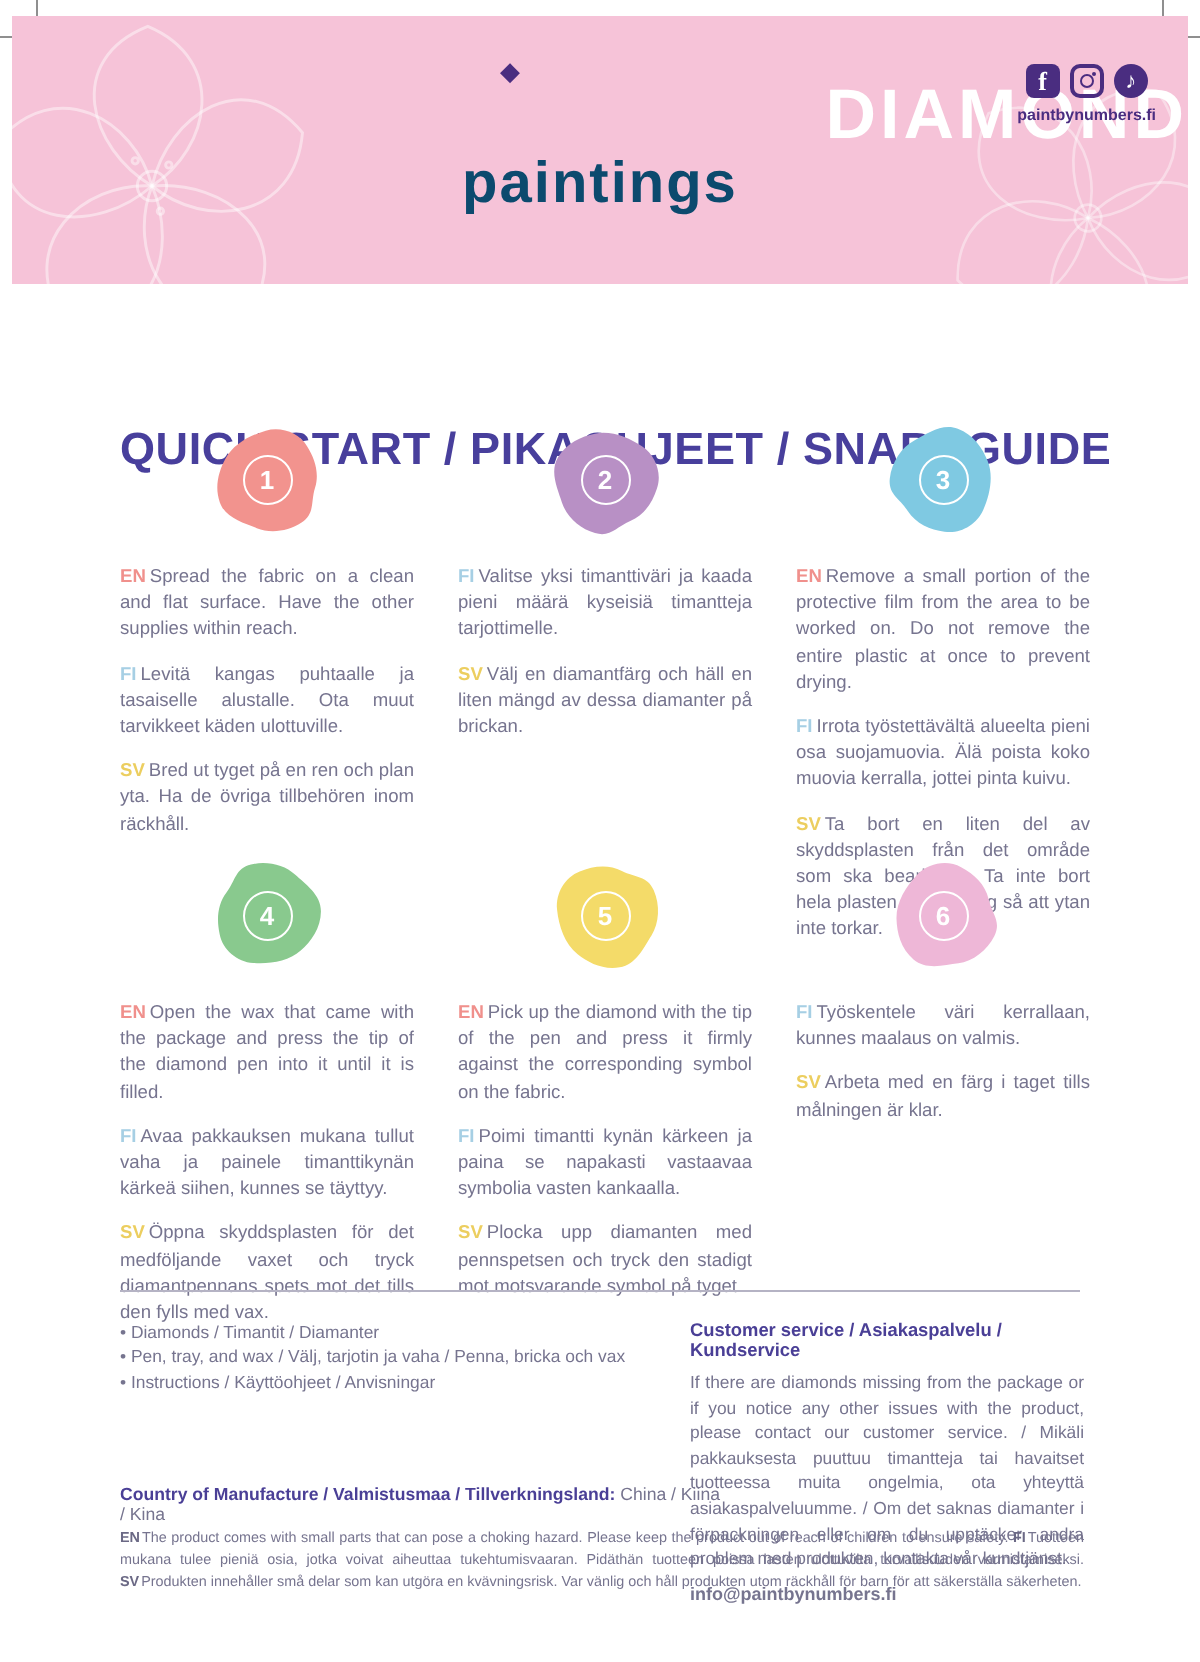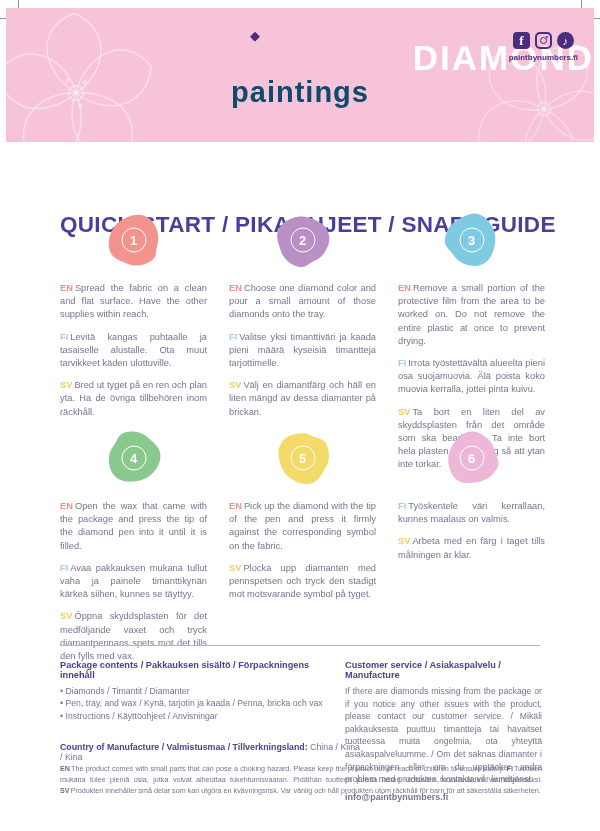--- a/index.html
+++ b/index.html
@@ -134,21 +134,20 @@
     <p class="step-text"><span class="lab lab-sv">SV</span><span>Bred ut tyget på en ren och plan yta. Ha de övriga tillbehören inom räckhåll.</span></p>
   </div>
 
   <div class="step" id="step1" style="left:229px; top:212px;">
     <div class="blob">
       <svg viewBox="0 0 100 100">
           <path class="blob-shape" transform="rotate(50 50 50)" d="M48 6 C62 2 78 8 85 20 C92 31 96 44 92 57 C88 70 92 80 80 88 C68 96 52 98 40 93 C28 88 12 84 7 70 C2 56 6 42 12 31 C19 18 34 10 48 6 Z" fill="#b890c5"></path>
         </svg>
       <span class="step-num">2</span>
     </div>
-    <p class="step-text"><span class="lab lab-en">EN</span><span>Choose one diamond color and pour a small amount of those diamonds onto the tray.</span></p>
     <p class="step-text"><span class="lab lab-fi">FI</span><span>Valitse yksi timanttiväri ja kaada pieni määrä kyseisiä timantteja tarjottimelle.</span></p>
     <p class="step-text"><span class="lab lab-sv">SV</span><span>Välj en diamantfärg och häll en liten mängd av dessa diamanter på brickan.</span></p>
   </div>
 
   <div class="step" id="step2" style="left:398px; top:212px;">
     <div class="blob">
       <svg viewBox="0 0 100 100">
           <path class="blob-shape" transform="rotate(130 50 50)" d="M48 6 C62 2 78 8 85 20 C92 31 96 44 92 57 C88 70 92 80 80 88 C68 96 52 98 40 93 C28 88 12 84 7 70 C2 56 6 42 12 31 C19 18 34 10 48 6 Z" fill="#7fc9e2"></path>
         </svg>
       <span class="step-num">3</span>
@@ -171,51 +170,51 @@
   </div>
 
   <div class="step" id="step4" style="left:229px; top:430px;">
     <div class="blob">
       <svg viewBox="0 0 100 100">
           <path class="blob-shape" transform="rotate(280 50 50)" d="M48 6 C62 2 78 8 85 20 C92 31 96 44 92 57 C88 70 92 80 80 88 C68 96 52 98 40 93 C28 88 12 84 7 70 C2 56 6 42 12 31 C19 18 34 10 48 6 Z" fill="#f4db69"></path>
         </svg>
       <span class="step-num">5</span>
     </div>
     <p class="step-text"><span class="lab lab-en">EN</span><span>Pick up the diamond with the tip of the pen and press it firmly against the corresponding symbol on the fabric.</span></p>
+    <p class="step-text"><span class="lab lab-fi">FI</span><span>Poimi timantti kynän kärkeen ja paina se napakasti vastaavaa symbolia vasten kankaalla.</span></p>
     <p class="step-text"><span class="lab lab-sv">SV</span><span>Plocka upp diamanten med pennspetsen och tryck den stadigt mot motsvarande symbol på tyget.</span></p>
   </div>
 
   <div class="step" id="step5" style="left:398px; top:430px;">
     <div class="blob">
       <svg viewBox="0 0 100 100">
           <path class="blob-shape" transform="rotate(330 50 50)" d="M48 6 C62 2 78 8 85 20 C92 31 96 44 92 57 C88 70 92 80 80 88 C68 96 52 98 40 93 C28 88 12 84 7 70 C2 56 6 42 12 31 C19 18 34 10 48 6 Z" fill="#eeb7d7"></path>
         </svg>
       <span class="step-num">6</span>
     </div>
     <p class="step-text"><span class="lab lab-fi">FI</span><span>Työskentele väri kerrallaan, kunnes maalaus on valmis.</span></p>
     <p class="step-text"><span class="lab lab-sv">SV</span><span>Arbeta med en färg i taget tills målningen är klar.</span></p>
   </div>
 
   <div class="divider"></div>
 
   <div class="pkg">
-    <div class="f-head">Package contents / Pakkauksen sisältö / Förpackningens innehåll</div>
     <ul>
       <li>Diamonds / Timantit / Diamanter</li>
-      <li>Pen, tray, and wax / Kynä, tarjotin ja kaada / Penna, bricka och vax</li>
+      <li>Pen, tray, and wax / Välj, tarjotin ja vaha / Penna, bricka och vax</li>
       <li>Instructions / Käyttöohjeet / Anvisningar</li>
     </ul>
   </div>
 
   <div class="country">
     <span class="cl">Country of Manufacture / Valmistusmaa / Tillverkningsland:</span><span class="cv"> China / Kiina / Kina</span>
   </div>
 
   <div class="svc">
-    <div class="f-head">Customer service / Asiakaspalvelu / Manufacture</div>
+    <div class="f-head">Customer service / Asiakaspalvelu / Kundservice</div>
     <div class="body">If there are diamonds missing from the package or if you notice any other issues with the product, please contact our customer service. / Mikäli pakkauksesta puuttuu timantteja tai havaitset tuotteessa muita ongelmia, ota yhteyttä asiakaspalveluumme. / Om det saknas diamanter i förpackningen eller om du upptäcker andra problem med produkten, kontakta vår kundtjänst.</div>
     <div class="email">info@paintbynumbers.fi</div>
   </div>
 
   <p class="fineprint">
     <b>EN</b><span>The product comes with small parts that can pose a choking hazard. Please keep the product out of reach of children to ensure safety. </span><b>FI</b><span>Tuotteen mukana tulee pieniä osia, jotka voivat aiheuttaa tukehtumisvaaran. Pidäthän tuotteen poissa lasten ulottuvilta turvallisuuden varmistamiseksi. </span><b>SV</b><span>Produkten innehåller små delar som kan utgöra en kvävningsrisk. Var vänlig och håll produkten utom räckhåll för barn för att säkerställa säkerheten.</span>
   </p>
 
 </div>
 

